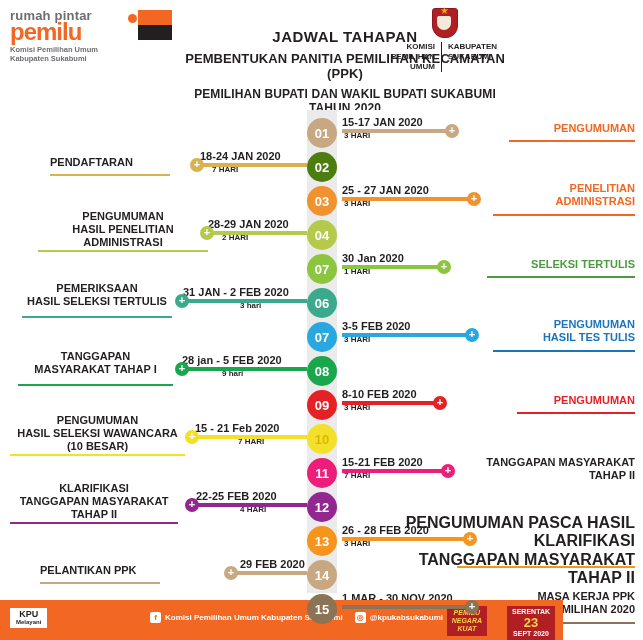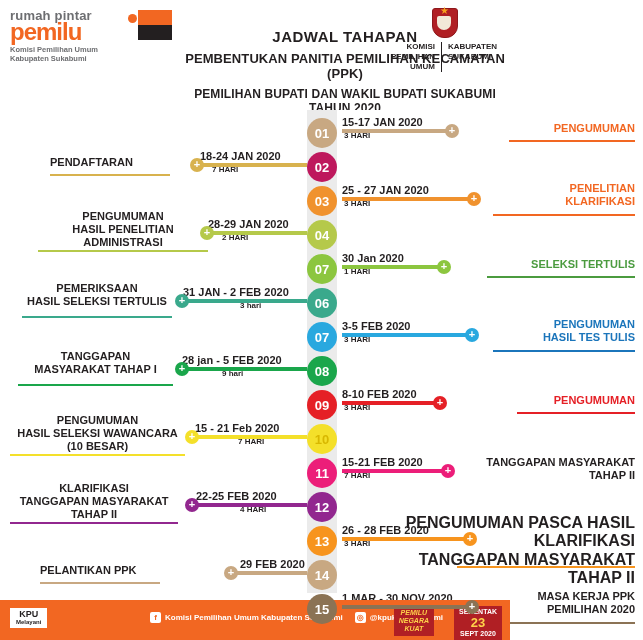--- a/index.html
+++ b/index.html
@@ -257,21 +257,21 @@
   .l-underline {
     position: absolute;
     left: 8px;
     height: 2px;
   }
 
   
   .footer {
     position: absolute;
     left: 0; top: 600px;
-    width: 510px; height: 40px;
+    width: 563px; height: 40px;
     background: #f26722;
   }
   .footer-logo {
     position: absolute;
     left: 10px; top: 8px;
     background: #ffffff;
     color: #231f20;
     font-size: 9px;
     font-weight: bold;
     padding: 2px 6px;
@@ -376,41 +376,41 @@
       <div class="r-bar" style="width:110px;background:#c8a882"></div>
       <div class="r-cap" style="left:108px;background:#c8a882">+</div>
       <div class="r-date">15-17 JAN 2020</div>
       <div class="r-dur">3 HARI</div>
     </div>
     <div class="r-label" style="top:4px;color:#f26722;white-space:pre-line">PENGUMUMAN</div>
     <div class="r-underline" style="top:22px;width:126px;background:#f26722"></div>
   </div>
 
   <div class="row" style="top:42px">
-    <div class="node" style="background:#be185d">02</div>
+    <div class="node" style="background:#4d7c0f">02</div>
     <div class="left-side">
       <div class="l-bar" style="left:195px;width:112px;background:#d8b24e"></div>
       <div class="l-cap" style="left:190px;background:#d8b24e">+</div>
       <div class="l-date" style="left:200px">18-24 JAN 2020</div>
       <div class="l-dur" style="left:212px">7 HARI</div>
     </div>
     <div class="l-label" style="top:4px;left:50px;color:#231f20;white-space:pre-line">PENDAFTARAN</div>
     <div class="l-underline" style="top:22px;left:50px;width:120px;background:#d8b24e"></div>
   </div>
 
   <div class="row" style="top:76px">
     <div class="node" style="background:#f0922e">03</div>
     <div class="right-side">
       <div class="r-bar" style="width:132px;background:#f0922e"></div>
       <div class="r-cap" style="left:130px;background:#f0922e">+</div>
       <div class="r-date">25 - 27 JAN 2020</div>
       <div class="r-dur">3 HARI</div>
     </div>
     <div class="r-label" style="top:-4px;color:#f26722;white-space:pre-line">PENELITIAN
-KLARIFIKASI</div>
+ADMINISTRASI</div>
     <div class="r-underline" style="top:28px;width:142px;background:#f26722"></div>
   </div>
 
   <div class="row" style="top:110px">
     <div class="node" style="background:#b5c94a">04</div>
     <div class="left-side">
       <div class="l-bar" style="left:205px;width:102px;background:#b5c94a"></div>
       <div class="l-cap" style="left:200px;background:#b5c94a">+</div>
       <div class="l-date" style="left:208px">28-29 JAN 2020</div>
       <div class="l-dur" style="left:222px">2 HARI</div>

